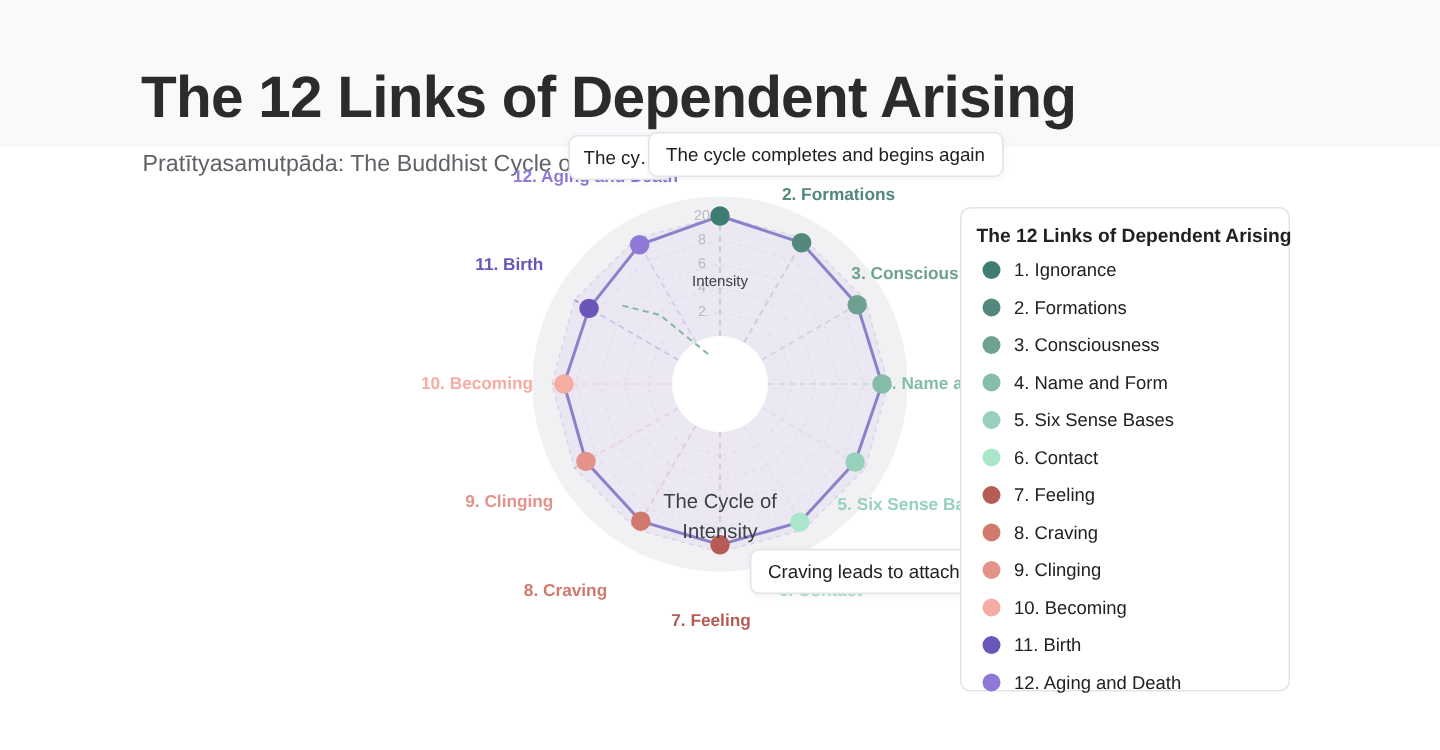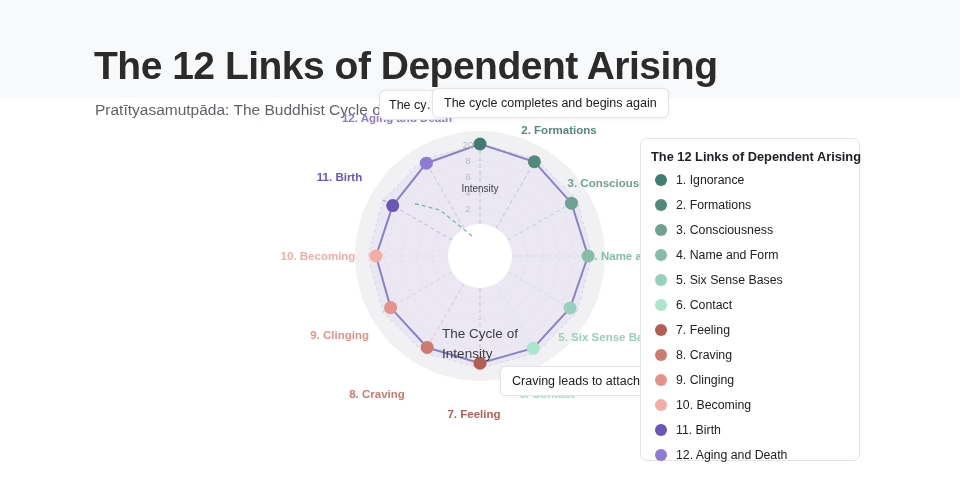--- a/index.html
+++ b/index.html
@@ -35,21 +35,21 @@
     position:absolute;font-size:9.5px;color:#b9b9c3;
     transform:translate(-50%,-50%);
   }
   #axis-title{
     position:absolute;font-size:10px;font-weight:normal;color:#3c4043;
     white-space:nowrap;transform:translate(-50%,-50%);
   }
   #center-label{
     position:absolute;left:480px;top:256px;
     transform:translate(-50%,-50%);
-    text-align:left;font-size:13.5px;color:#3c4043;
+    text-align:center;font-size:13.5px;color:#3c4043;
     line-height:1.45;white-space:nowrap;
   }
 
   
   .tooltip{
     position:absolute;background:#ffffff;
     border:1px solid #e3e4e8;border-radius:6px;
     box-shadow:0 1px 4px rgba(0,0,0,0.06);
     font-size:12.5px;color:#202124;
     padding:7px 11px;white-space:nowrap;

